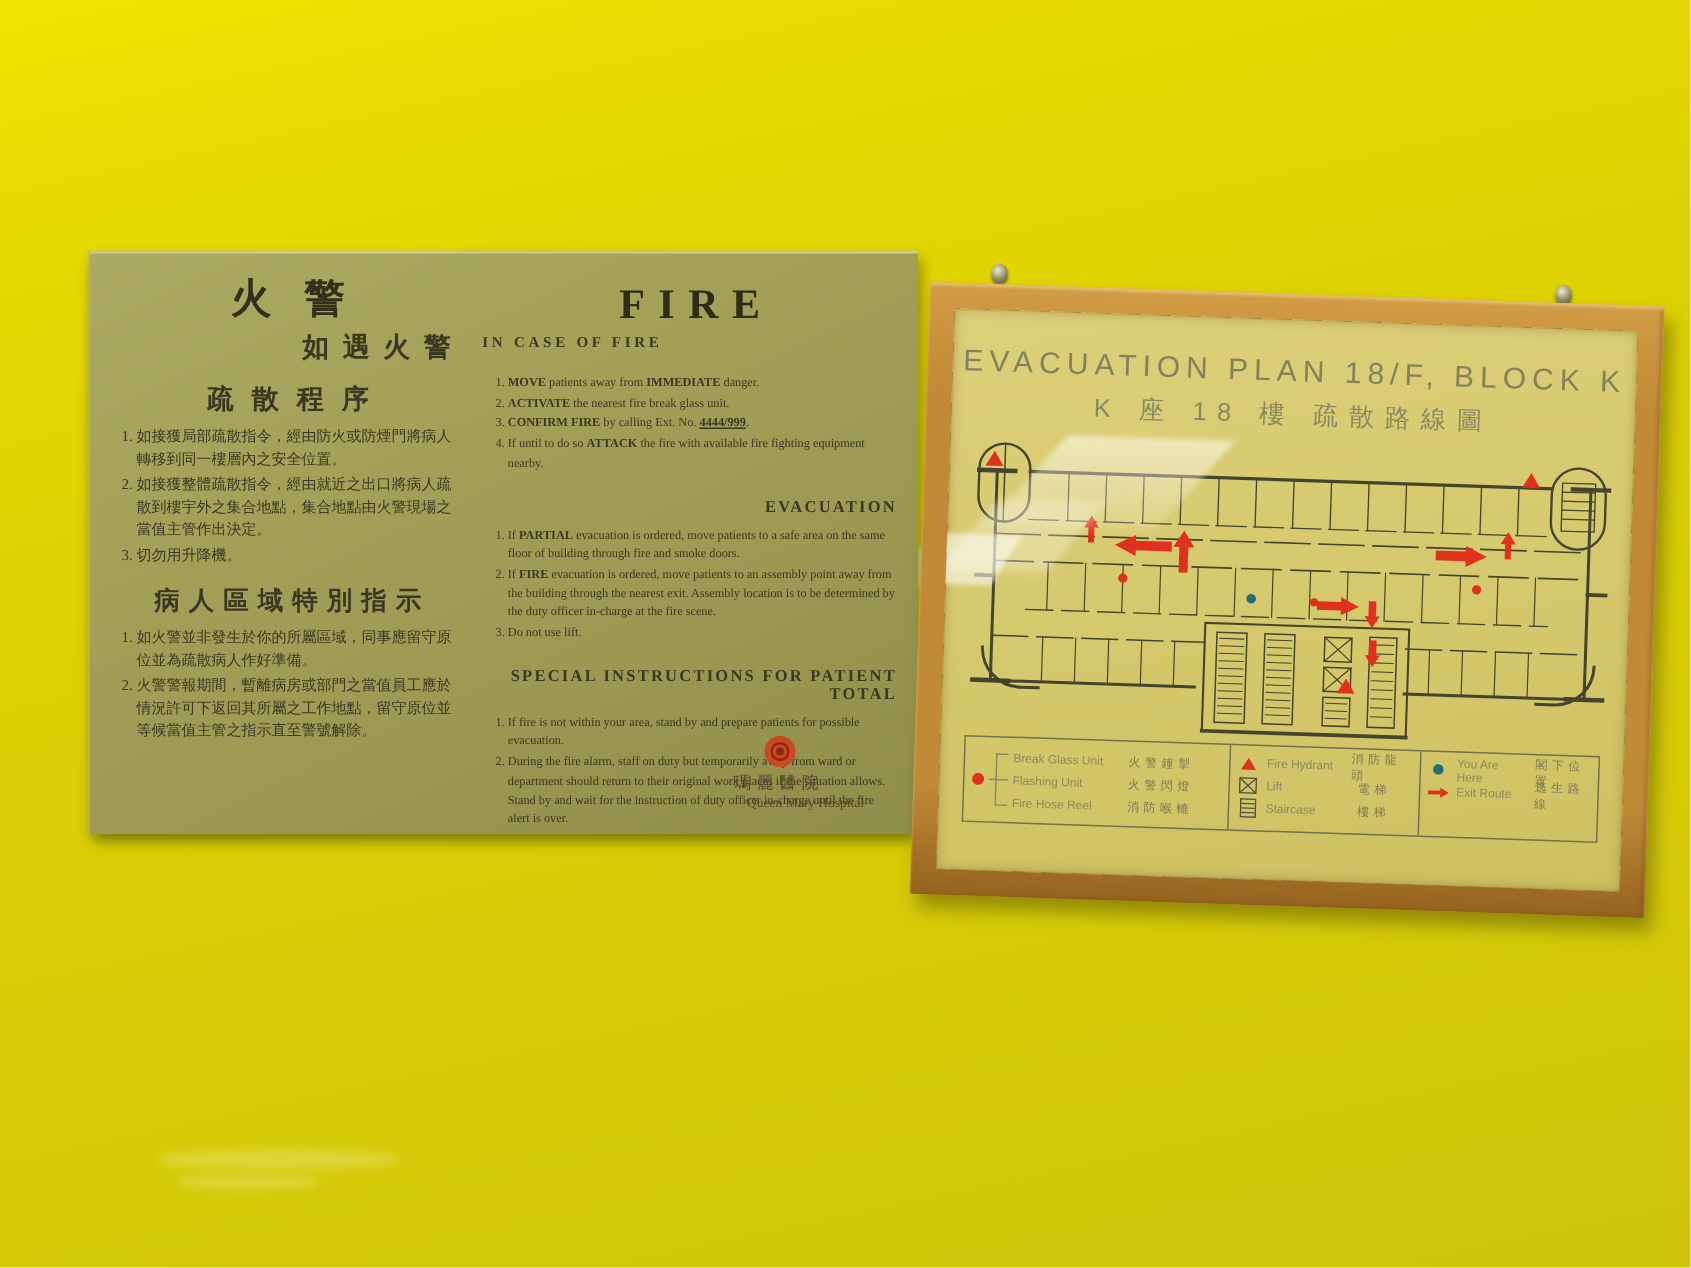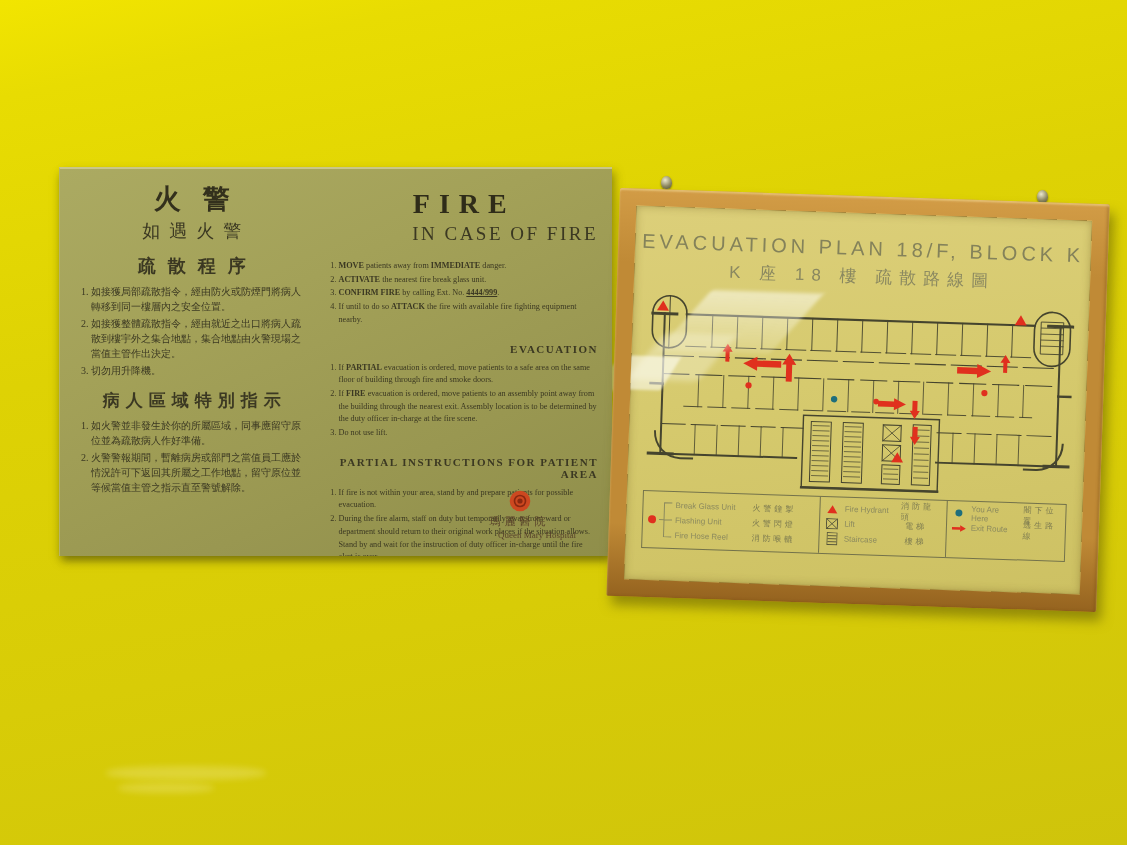--- a/index.html
+++ b/index.html
@@ -12,28 +12,28 @@
   .notice-board{
     position:absolute;left:59px;top:167px;width:552px;height:387px;
     background:linear-gradient(155deg,#abaa62 0%,#a3a158 35%,#999751 70%,#8f8e4a 100%);
     border-top:2px solid #c9c68a;border-left:1px solid #b4b26c;
     box-shadow:0 6px 9px -2px rgba(80,78,8,.6),4px 4px 8px rgba(105,100,15,.35);
   }
   .notice-inner{display:flex;height:100%;padding:6px 14px 4px 14px;box-sizing:border-box;gap:12px;overflow:hidden;color:#3b3822;}
   .col-zh{width:46%;}
   .col-en{width:54%;position:relative;}
   .zh-title{font-size:27px;font-weight:bold;text-align:center;letter-spacing:22px;padding-left:22px;margin:6px 0 0;color:#33301c;}
-  .zh-sub{font-size:18px;font-weight:normal;text-align:center;letter-spacing:9px;padding-left:9px;margin:2px 0 7px;}
+  .zh-sub{font-size:18px;font-weight:bold;text-align:right;letter-spacing:9px;padding-left:9px;margin:2px 0 7px;}
   .zh-section{font-size:18px;font-weight:bold;text-align:center;letter-spacing:12px;padding-left:12px;margin:11px 0 6px;}
   .zh-section.small{font-size:17px;letter-spacing:6px;padding-left:6px;}
   ol.steps{margin:0;padding-left:17px;}
   ol.zh-steps{font-size:10px;line-height:1.5;}
   ol.zh-steps li{margin-bottom:2px;}
   .en-title{font-size:28px;font-weight:bold;text-align:center;letter-spacing:9px;padding-left:9px;margin:13px 0 0;color:#2f2c19;}
-  .en-sub{font-size:19px;font-weight:normal;text-align:right;letter-spacing:2.5px;margin:3px 0 15px;}
+  .en-sub{font-size:10px;font-weight:bold;text-align:left;letter-spacing:2.5px;margin:3px 0 15px;}
   .en-section{font-size:11px;font-weight:bold;text-align:right;letter-spacing:1.5px;margin:16px 0 7px;}
   ol.en-steps{font-size:8.2px;line-height:1.55;}
   ol.en-steps li{margin-bottom:1px;}
   ol.en-steps.alarm li:nth-child(3) b:nth-of-type(2){text-decoration:underline;}
   .org-block{position:absolute;right:22px;bottom:12px;text-align:center;}
   .org-logo{display:block;margin:0 auto 2px;}
   .org-zh{font-size:11px;letter-spacing:4px;color:#58422a;}
   .org-en{font-size:9px;color:#58422a;margin-top:1px;margin-left:35px;}
   
   .plan-frame{
@@ -117,21 +117,21 @@
         <li><span></span><b>ACTIVATE</b><span> the nearest fire break glass unit.</span><b></b><span></span></li>
         <li><span></span><b>CONFIRM FIRE</b><span> by calling Ext. No. </span><b>4444/999</b><span>.</span></li>
         <li><span>If until to do so </span><b>ATTACK</b><span> the fire with available fire fighting equipment nearby.</span><b></b><span></span></li>
       </ol>
       <div class="en-section">EVACUATION</div>
       <ol class="steps en-steps">
         <li><span>If </span><b>PARTIAL</b><span> evacuation is ordered, move patients to a safe area on the same floor of building through fire and smoke doors.</span></li>
         <li><span>If </span><b>FIRE</b><span> evacuation is ordered, move patients to an assembly point away from the building through the nearest exit. Assembly location is to be determined by the duty officer in-charge at the fire scene.</span></li>
         <li><span>Do not use lift.</span><b></b><span></span></li>
       </ol>
-      <div class="en-section">PARTIAL INSTRUCTIONS FOR PATIENT AREA</div>
+      <div class="en-section">SPECIAL INSTRUCTIONS FOR PATIENT TOTAL</div>
       <ol class="steps en-steps">
         <li><span>If fire is not within your area, stand by and prepare patients for possible evacuation.</span></li>
         <li><span>During the fire alarm, staff on duty but temporarily away from ward or department should return to their original work places if the situation allows. Stand by and wait for the instruction of duty officer in-charge until the fire alert is over.</span></li>
       </ol>
       <div class="org-block">
         <svg class="org-logo" width="22" height="22" viewBox="0 0 22 22">
           <circle cx="11" cy="11" r="10.3" fill="#cd4820"></circle>
           <path d="M7 7 q4 -3 8 0 q3 4 0 8 q-4 3 -8 0 q-3 -4 0 -8" stroke="#8a2810" stroke-width="1.6" fill="none"></path>
           <circle cx="11" cy="11" r="2.6" fill="#8a2810"></circle>
         </svg>

